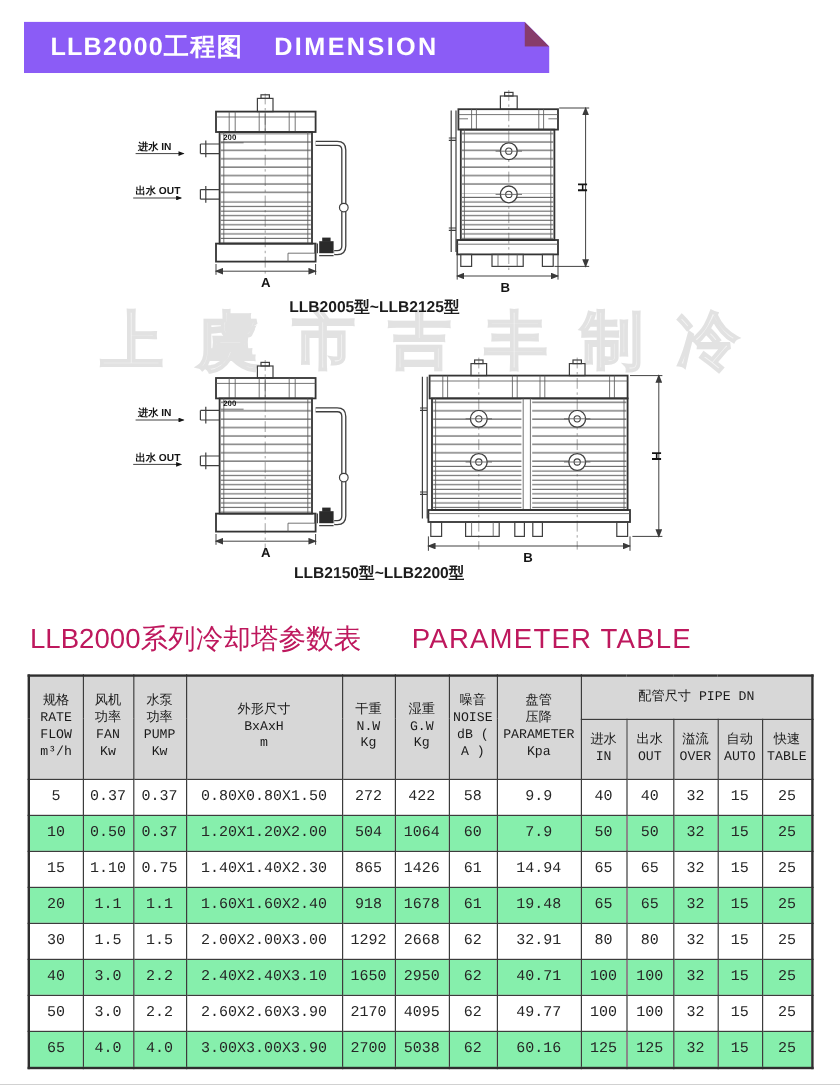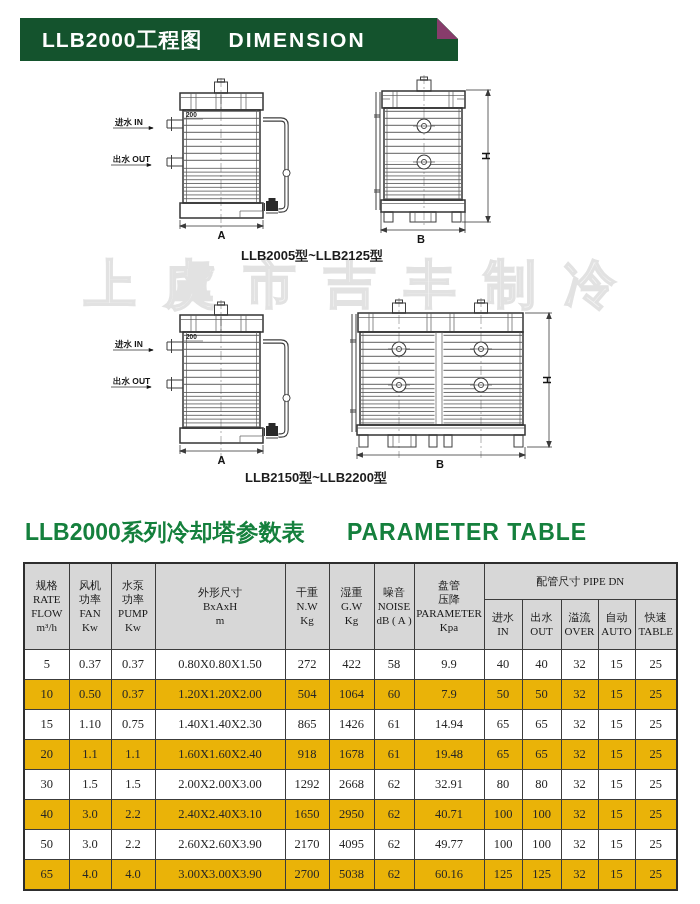--- a/index.html
+++ b/index.html
@@ -1,20 +1,20 @@
 <!DOCTYPE html>
 <html><head>
 <meta charset="utf-8">
 <style>
   html,body{margin:0;padding:0;background:#888;}
   .page{position:relative;width:700px;height:904px;background:#ffffff;margin:0 auto;
         font-family:"Liberation Sans","DejaVu Sans",sans-serif;overflow:hidden;}
 
   
-  .banner{position:absolute;left:20px;top:18px;width:438px;height:43px;background:#14532d;
+  .banner{position:absolute;left:20px;top:18px;width:438px;height:43px;background:#8b5cf6;
           clip-path:polygon(0 0,calc(100% - 21px) 0,100% 21px,100% 100%,0 100%);
           color:#fff;line-height:43px;padding-left:22px;box-sizing:border-box;
           font-size:21px;font-weight:bold;letter-spacing:1px;white-space:nowrap;}
   .banner::after{content:"";position:absolute;right:0;top:0;width:21px;height:21px;
           background:#873c6b;clip-path:polygon(0 0,100% 100%,0 100%);}
   .banner .en{margin-left:26px;letter-spacing:2px;}
 
   
   .watermark{position:absolute;top:250px;left:0;width:100%;text-align:center;z-index:0;
           font-size:52px;font-weight:bold;letter-spacing:28px;text-indent:28px;color:#f5f5f5;
@@ -30,34 +30,34 @@
   svg .dim{stroke:#3a3a3a;stroke-width:.8;fill:none}
   svg .pipeO{stroke:#3f3f3f;stroke-width:4.4;fill:none}
   svg .pipeI{stroke:#ffffff;stroke-width:2.2;fill:none}
   svg text{fill:#141414}
   svg .lbl{font:bold 8.5px "Liberation Sans",sans-serif}
   svg .dimtxt{font:bold 11px "Liberation Sans",sans-serif;text-anchor:middle}
   svg .tiny{font:bold 6.5px "Liberation Sans",sans-serif}
   svg .model{font:bold 13px "Liberation Sans",sans-serif;text-anchor:middle;fill:#1c1c1c}
 
   
-  .section-title{position:absolute;left:25px;top:517px;font-size:23px;font-weight:bold;
-          color:#15803d;white-space:nowrap;}
+  .section-title{position:absolute;left:25px;top:517px;font-size:23px;font-weight:normal;
+          color:#be185d;white-space:nowrap;}
   .section-title .en{margin-left:42px;letter-spacing:1px;}
 
   
   table.params{position:absolute;left:23px;top:562px;width:654px;border-collapse:collapse;
-          table-layout:fixed;font-family:Liberation Serif, serif;padding-left:17px;}
+          table-layout:fixed;font-family:Liberation Mono, monospace;padding-left:17px;}
   table.params th,table.params td{border:1px solid #3c3c3c;text-align:center;vertical-align:middle;
           padding:0;overflow:hidden;}
   table.params{border:2px solid #2e2e2e;}
   table.params th{background:#d7d7d7;font-size:11px;font-weight:normal;line-height:1.28;
           white-space:pre-line;color:#1a1a1a;}
   table.params td{font-size:12.5px;color:#262626;height:29px;background:#ffffff;}
-  table.params tr.alt td{background:#eab308;}
+  table.params tr.alt td{background:#86efac;}
   tr.h-top{height:36px;} tr.h-bot{height:50px;}
 </style>
 </head>
 <body>
 
 <div class="page">
 
   <div class="banner">
     <span>LLB2000工程图</span><span class="en">DIMENSION</span>
   </div>

